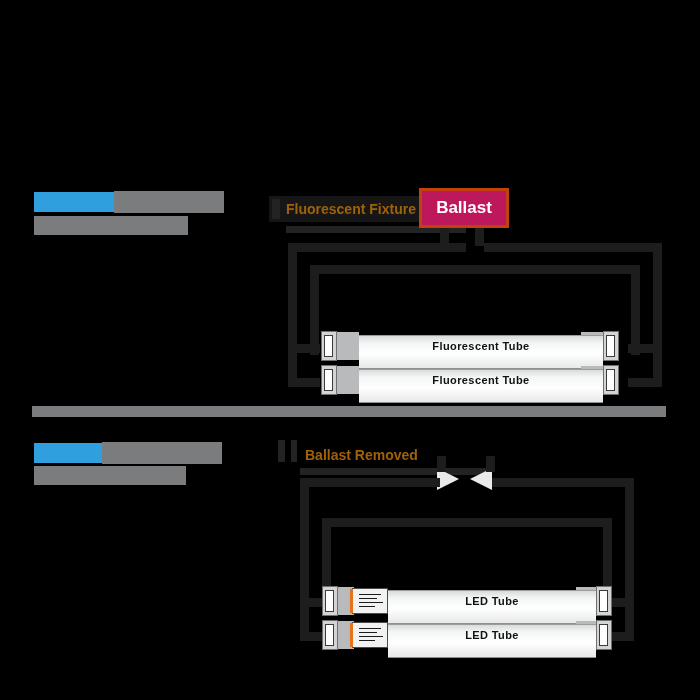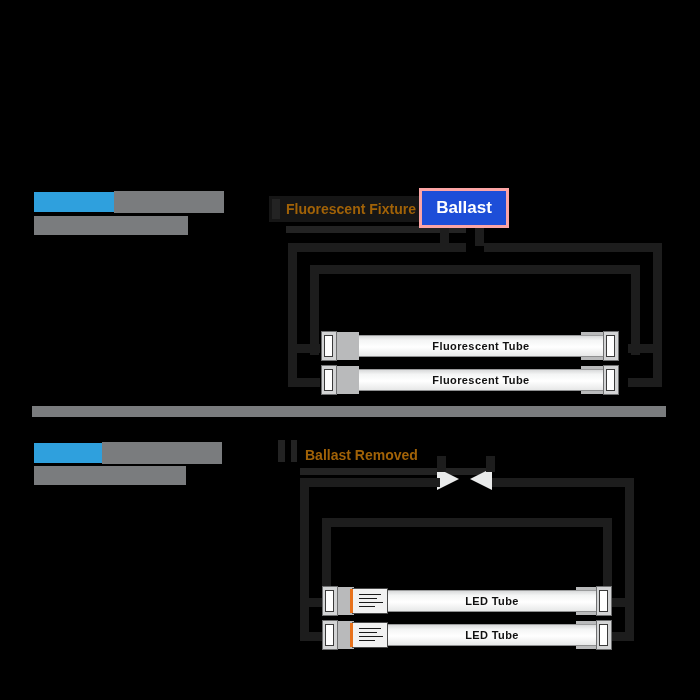--- a/index.html
+++ b/index.html
@@ -55,40 +55,40 @@
     position:absolute;left:32px;top:406px;width:634px;height:11px;background:#7a7c7e;
   }
 
   
   .wire{position:absolute;background:#1d1d1d;}
   .housingdk{position:absolute;background:#161616;}
 
   
   .ballast{
     position:absolute;left:419px;top:188px;width:90px;height:40px;
-    background:#1d4ed8;border:3px solid #fca5a5;
+    background:#be185d;border:3px solid #c2410c;
     box-sizing:border-box;
   }
   .ballast span{
     display:block;width:100%;text-align:center;line-height:34px;
     color:#ffffff;font-size:17px;font-weight:bold;
     font-family:"Liberation Sans",sans-serif;
   }
 
   
   .darklabel{
     position:absolute;color:#a16207;font-size:14px;font-weight:bold;
     white-space:nowrap;font-family:"Liberation Sans",sans-serif;
   }
   .darkblock{position:absolute;background:#232323;}
 
   
   .tube{position:absolute;}
   .tube .glass{
-    position:absolute;left:40px;top:4px;height:22px;
+    position:absolute;left:40px;top:4px;height:34px;
     background:linear-gradient(180deg,#d9dadb 0%,#f4f5f5 22%,#ffffff 55%,#e7e8e8 100%);
     border-top:1px solid #9b9c9d;border-bottom:1px solid #8e8f90;
     box-sizing:border-box;
   }
   .tube .glass b{
     display:block;width:100%;text-align:center;line-height:20px;
     color:#111;font-size:11px;font-weight:bold;letter-spacing:0.4px;
     font-family:"Liberation Sans",sans-serif;
   }
   .capL,.capR{position:absolute;top:0;width:16px;height:30px;background:#d3d4d5;border:1px solid #6e6f70;box-sizing:border-box;}

